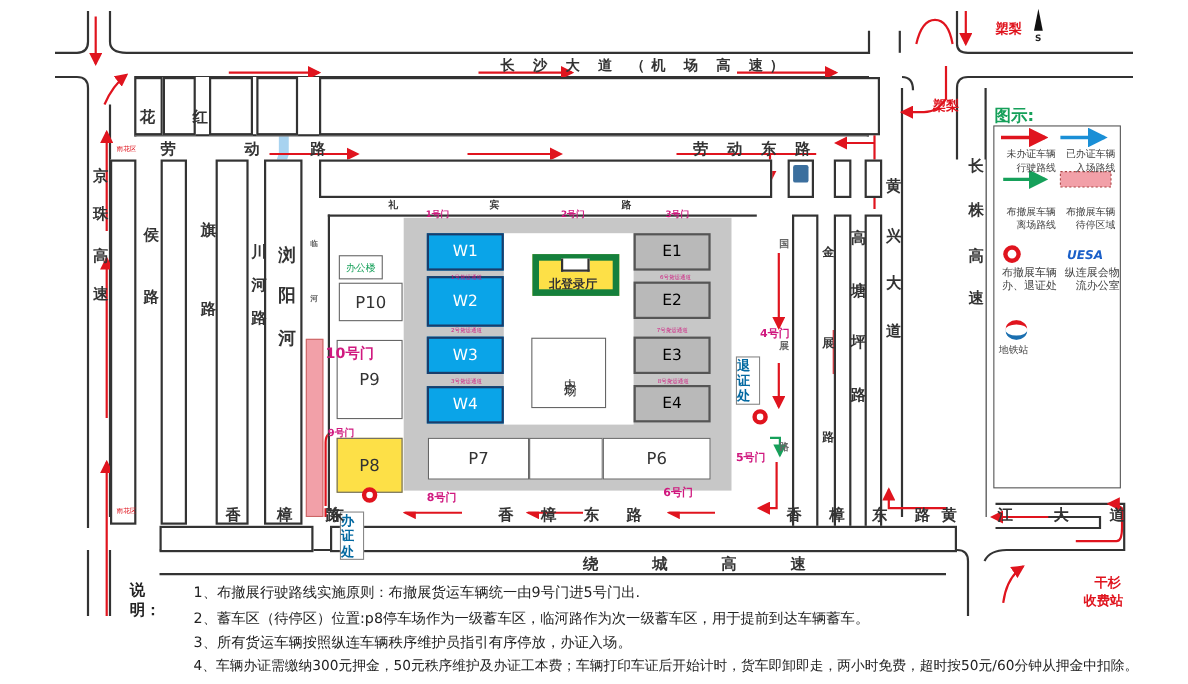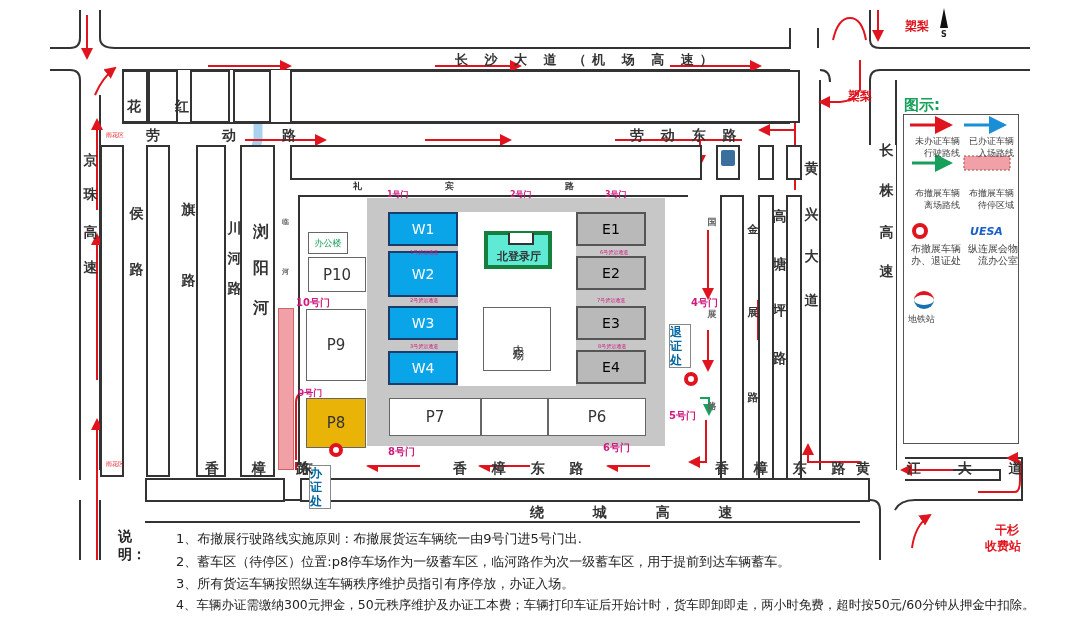--- a/index.html
+++ b/index.html
@@ -157,43 +157,43 @@
 
 <div class="hall-w" style="left:388px;top:212px;width:70px;height:34px">W1</div>
 <div class="hall-w" style="left:388px;top:251px;width:70px;height:46px">W2</div>
 <div class="hall-w" style="left:388px;top:306px;width:70px;height:34px">W3</div>
 <div class="hall-w" style="left:388px;top:351px;width:70px;height:34px">W4</div>
 <div class="hall-e" style="left:576px;top:212px;width:70px;height:34px">E1</div>
 <div class="hall-e" style="left:576px;top:256px;width:70px;height:34px">E2</div>
 <div class="hall-e" style="left:576px;top:306px;width:70px;height:34px">E3</div>
 <div class="hall-e" style="left:576px;top:350px;width:70px;height:34px">E4</div>
 
-<div class="abs" style="left:484px;top:231px;width:68px;height:38px;border:4px solid #15803d;background:#5eead4;box-sizing:border-box">
+<div class="abs" style="left:484px;top:231px;width:79px;height:38px;border:6px solid #15803d;background:#fde047;box-sizing:border-box">
   <div class="abs" style="left:20px;top:-2px;width:22px;height:10px;border:2px solid #333;border-top:none;background:#fff"></div>
   <div class="abs" style="left:0;top:14px;width:62px;text-align:center;font-size:11px;font-weight:bold;color:#333">北登录厅</div>
 </div>
 <div class="abs" style="left:483px;top:307px;width:68px;height:64px;border:1.5px solid #666;background:#fff;box-sizing:border-box;writing-mode:vertical-rl;font-size:11px;color:#333;display:flex;align-items:center;justify-content:center;letter-spacing:2px">中心广场</div>
 
 <div class="park" style="left:308px;top:257px;width:58px;height:35px">P10</div>
 <div class="park" style="left:306px;top:309px;width:60px;height:72px">P9</div>
-<div class="park" style="left:306px;top:398px;width:60px;height:50px;background:#eab308">P8</div>
+<div class="park" style="left:306px;top:398px;width:60px;height:50px;background:#fde047">P8</div>
 <div class="park" style="left:389px;top:398px;width:92px;height:38px">P7</div>
 <div class="park" style="left:481px;top:398px;width:67px;height:38px"></div>
 <div class="park" style="left:548px;top:398px;width:98px;height:38px">P6</div>
 <div class="abs" style="left:308px;top:232px;width:40px;height:22px;border:1.5px solid #666;box-sizing:border-box;font-size:9px;font-weight:normal;color:#16a05a;display:flex;align-items:center;justify-content:center">办公楼</div>
 
 <div class="gate" style="left:387px;top:189px">1号门</div>
 <div class="gate" style="left:510px;top:189px">2号门</div>
 <div class="gate" style="left:605px;top:189px">3号门</div>
 <div class="gate" style="left:691px;top:296px;font-size:10px">4号门</div>
 <div class="gate" style="left:669px;top:409px;font-size:10px">5号门</div>
 <div class="gate" style="left:603px;top:441px;font-size:10px">6号门</div>
 <div class="gate" style="left:388px;top:445px;font-size:10px">8号门</div>
 <div class="gate" style="left:298px;top:387px;font-size:9px">9号门</div>
-<div class="gate" style="left:296px;top:296px;font-size:10px">10号门</div>
+<div class="gate" style="left:296px;top:312px;font-size:13px">10号门</div>
 
 <div class="corr" style="left:410px;top:249px">1号货运通道</div>
 <div class="corr" style="left:410px;top:297px">2号货运通道</div>
 <div class="corr" style="left:410px;top:343px">3号货运通道</div>
 <div class="corr" style="left:600px;top:249px">6号货运通道</div>
 <div class="corr" style="left:597px;top:297px">7号货运通道</div>
 <div class="corr" style="left:598px;top:343px">8号货运通道</div>
 
 <div class="ring" style="left:329px;top:443px"></div>
 <div class="cert-box" style="left:309px;top:465px">办证处</div>

